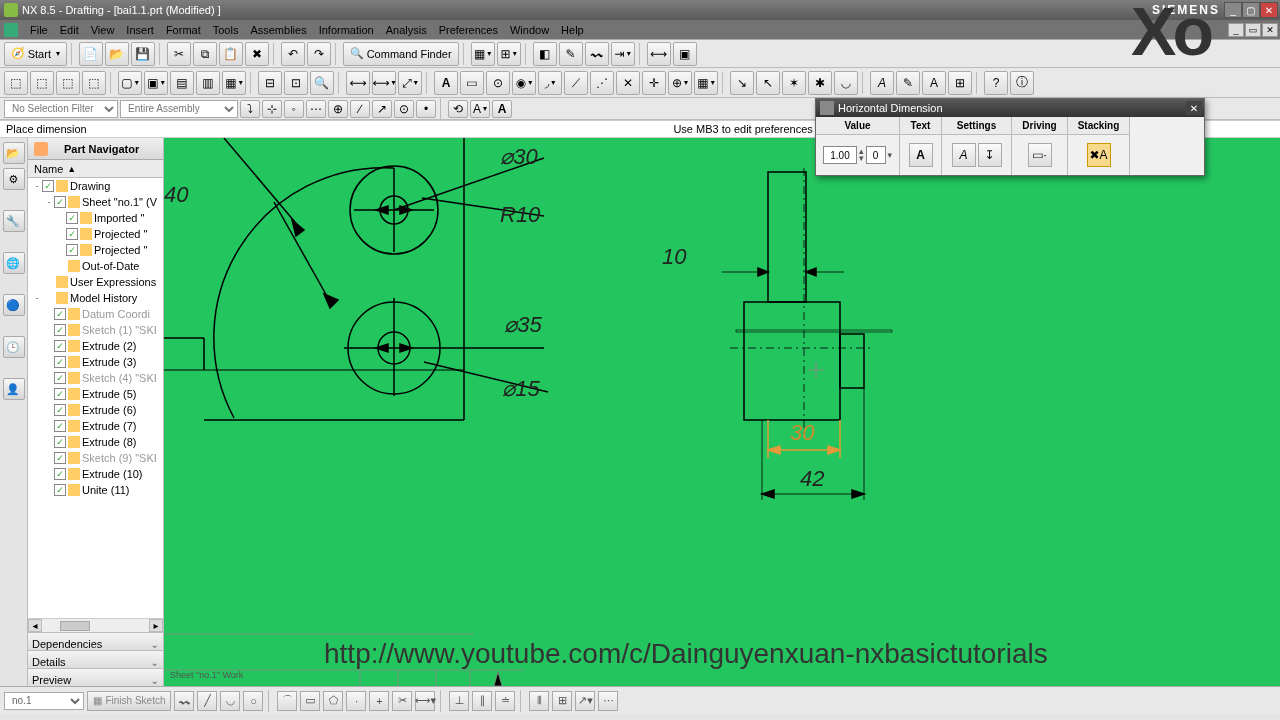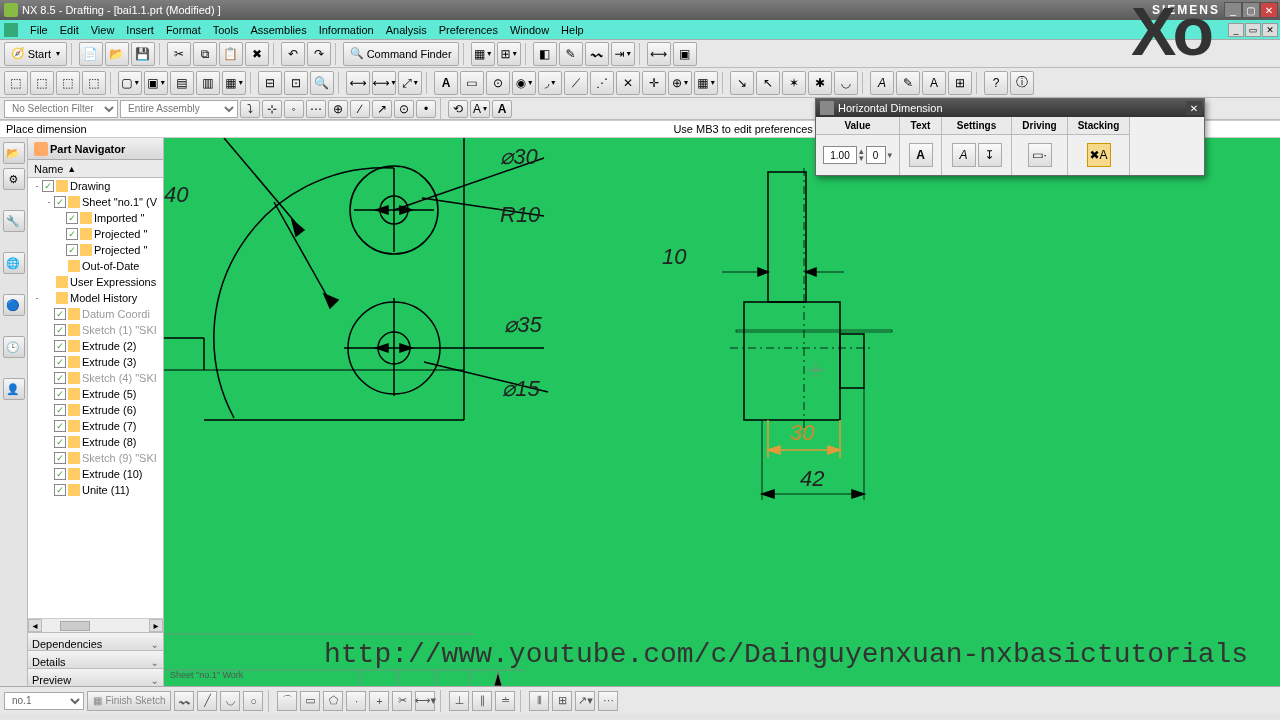--- a/index.html
+++ b/index.html
@@ -7,21 +7,21 @@
 
 
 .titlebar { height: 20px; background: linear-gradient(#7e7e7e,#5a5a5a); display:flex; align-items:center; color:#fff; font-size:11px; padding:4px 4px; position:relative;}
 .titlebar .app-icon { width:14px; height:14px; background:#8b4; margin-right:4px; border-radius:2px;}
 .titlebar .right { position:absolute; right:2px; display:flex; align-items:center; gap:0;}
 .titlebar .brand { position:absolute; right:60px; font-weight:bold; letter-spacing:2px; font-size:12px;}
 .winbtn { width:18px; height:16px; background:#888; border:1px solid #555; display:flex; align-items:center; justify-content:center; font-size:10px; color:#fff; cursor:pointer;}
 .winbtn.close { background:#c44; }
 
 
-.menubar { height:20px; background:#5eead4; border-bottom:1px solid #aaa; display:flex; align-items:center; padding-left:4px; font-size:11px; position:relative;}
+.menubar { height:20px; background:#737373; border-bottom:1px solid #aaa; display:flex; align-items:center; padding-left:4px; font-size:11px; position:relative;}
 .menubar .nx-icon { width:14px; height:14px; background:#3a7; margin-right:6px;}
 .menubar .menu-item { padding:2px 6px; cursor:pointer; }
 .menubar .mdi-btns { position:absolute; right:2px; display:flex;}
 .menubar .mdi-btns span { width:16px; height:14px; border:1px solid #999; background:#ddd; display:flex; align-items:center; justify-content:center; font-size:9px; margin-left:1px;}
 
 
 .toolbar { background:#e8e8e8; border-bottom:1px solid #bbb; display:flex; align-items:center; padding:2px 4px; gap:2px; flex-wrap:nowrap;}
 .toolbar.row1 { height:28px;}
 .toolbar.row2 { height:30px;}
 .toolbar.row3 { height:22px;}
@@ -36,42 +36,42 @@
 
 
 .main { display:flex; height:548px; background:#fff;}
 
 
 .vstrip { width:28px; background:#e4e4e4; border-right:1px solid #bbb; display:flex; flex-direction:column; align-items:center; padding-top:4px; gap:4px;}
 .vstrip .vbtn { width:22px; height:22px; background:linear-gradient(#f6f6f6,#d6d6d6); border:1px solid #aaa; border-radius:2px; cursor:pointer; display:flex; align-items:center; justify-content:center; font-size:11px;}
 
 
 .panel { width:136px; background:#f8f8f8; border-right:1px solid #bbb; display:flex; flex-direction:column;}
-.panel-header { height:22px; background:linear-gradient(#f0f0f0,#d8d8d8); border-bottom:1px solid #aaa; display:flex; align-items:center; font-size:11px; font-weight:bold; padding-left:6px; gap:2px;}
+.panel-header { height:22px; background:linear-gradient(#f0f0f0,#d8d8d8); border-bottom:1px solid #aaa; display:flex; align-items:center; font-size:11px; font-weight:bold; padding-left:6px; gap:16px;}
 .panel-header .picon { width:14px; height:14px; background:#fa6; border-radius:2px;}
 .col-header { height:18px; background:#eaeaea; border-bottom:1px solid #bbb; font-size:11px; padding-left:6px; display:flex; align-items:center;}
 .col-header .sort { font-size:9px; margin-left:4px;}
 .tree { flex:1; overflow:hidden; background:#fff; font-size:11px;}
 .tree-row { display:flex; align-items:center; height:16px; padding-left:2px; white-space:nowrap; cursor:pointer;}
 .tree-row .exp { width:10px; text-align:center; font-size:9px; color:#666;}
 .tree-row .chk { width:12px; height:12px; border:1px solid #888; margin-right:2px; display:flex; align-items:center; justify-content:center; font-size:9px; color:#3a3;}
 .tree-row .icon { width:12px; height:12px; background:#fc6; margin-right:2px;}
 .tree-row .label.greyed { color:#999;}
 .indent-0{padding-left:4px;} .indent-1{padding-left:16px;} .indent-2{padding-left:28px;}
 .hscroll { height:14px; background:#eee; border-top:1px solid #ccc; display:flex; align-items:center; font-size:10px;}
 .hscroll .arrow{width:14px; text-align:center; background:#ddd; border:1px solid #bbb;}
 .hscroll .thumb{height:10px; width:30px; background:#ccc; border:1px solid #aaa; margin-left:18px;}
 .collap { height:18px; background:linear-gradient(#f4f4f4,#ddd); border-top:1px solid #bbb; display:flex; align-items:flex-end; justify-content:space-between; font-size:11px; padding:0 4px; cursor:pointer;}
 .collap .chev{font-size:10px; color:#666;}
 
 
 .canvas { flex:1; position:relative; background:#22c55e; overflow:hidden;}
 .canvas svg { position:absolute; left:0; top:0; }
 .sheet-label { position:absolute; left:6px; bottom:6px; font-size:9px; color:#555;}
-.watermark-url { position:absolute; left:160px; bottom:16px; font-size:28px; color:#333; font-family: Liberation Mono, monospace;}
+.watermark-url { position:absolute; left:160px; bottom:16px; font-size:28px; color:#333; font-family: Liberation Sans, sans-serif;}
 .watermark-xo { position:absolute; right:70px; top:-8px; font-size:68px; font-weight:bold; color:#333; letter-spacing:-4px; pointer-events:none;}
 
 
 .hd-dialog { position:absolute; left:815px; top:98px; width:390px; background:#f0f0f0; border:1px solid #666; box-shadow:2px 3px 6px rgba(0,0,0,.4); z-index:50;}
 .hd-title { height:18px; background:linear-gradient(#5a5a5a,#333); color:#fff; font-size:11px; display:flex; align-items:center; padding-left:4px; position:relative;}
 .hd-title .gicon{width:14px;height:14px;background:#888;margin-right:4px;}
 .hd-title .hclose{position:absolute; right:2px; width:16px; height:14px; background:#444; color:#fff; display:flex; align-items:center; justify-content:center; font-size:10px; cursor:pointer;}
 .hd-body { display:flex; height:58px;}
 .hd-cell { border-right:1px solid #bbb; display:flex; flex-direction:column;}
 .hd-cell-h { height:18px; background:#eaeaea; border-bottom:1px solid #bbb; font-size:10px; font-weight:bold; display:flex; align-items:center; justify-content:center;}

